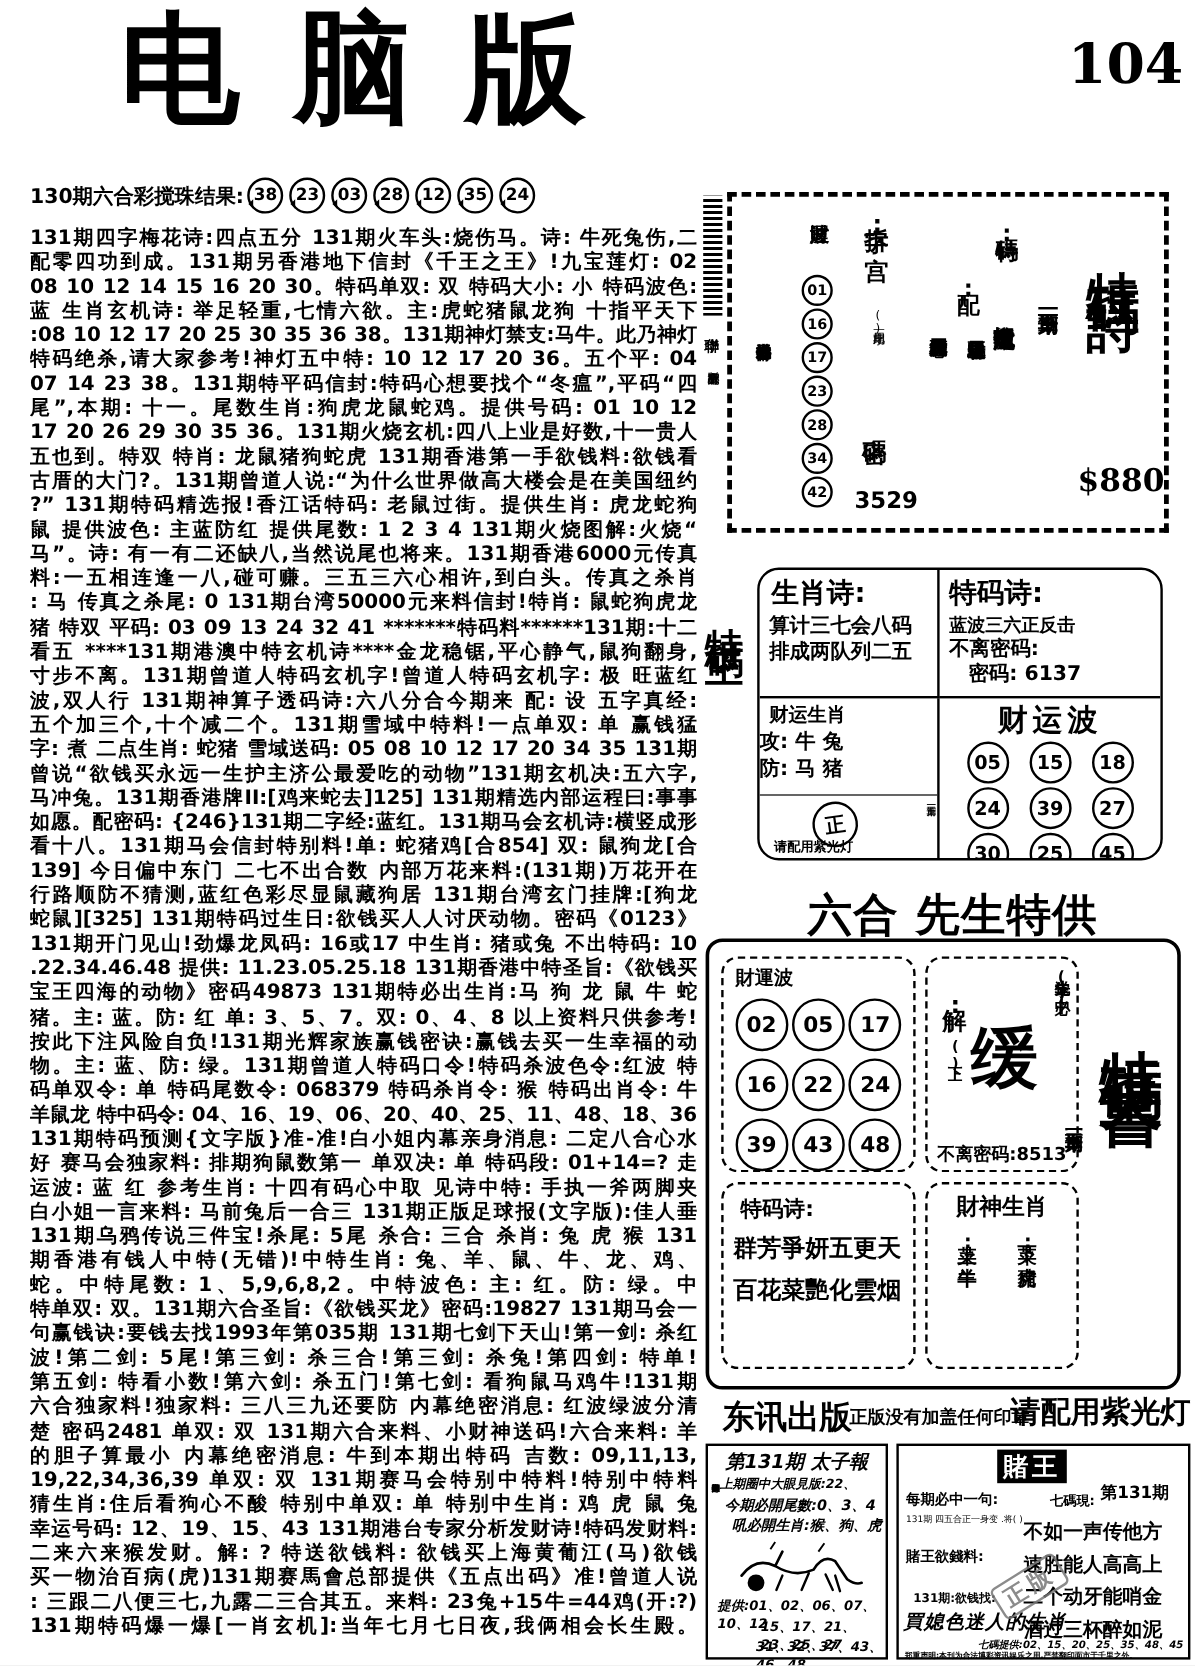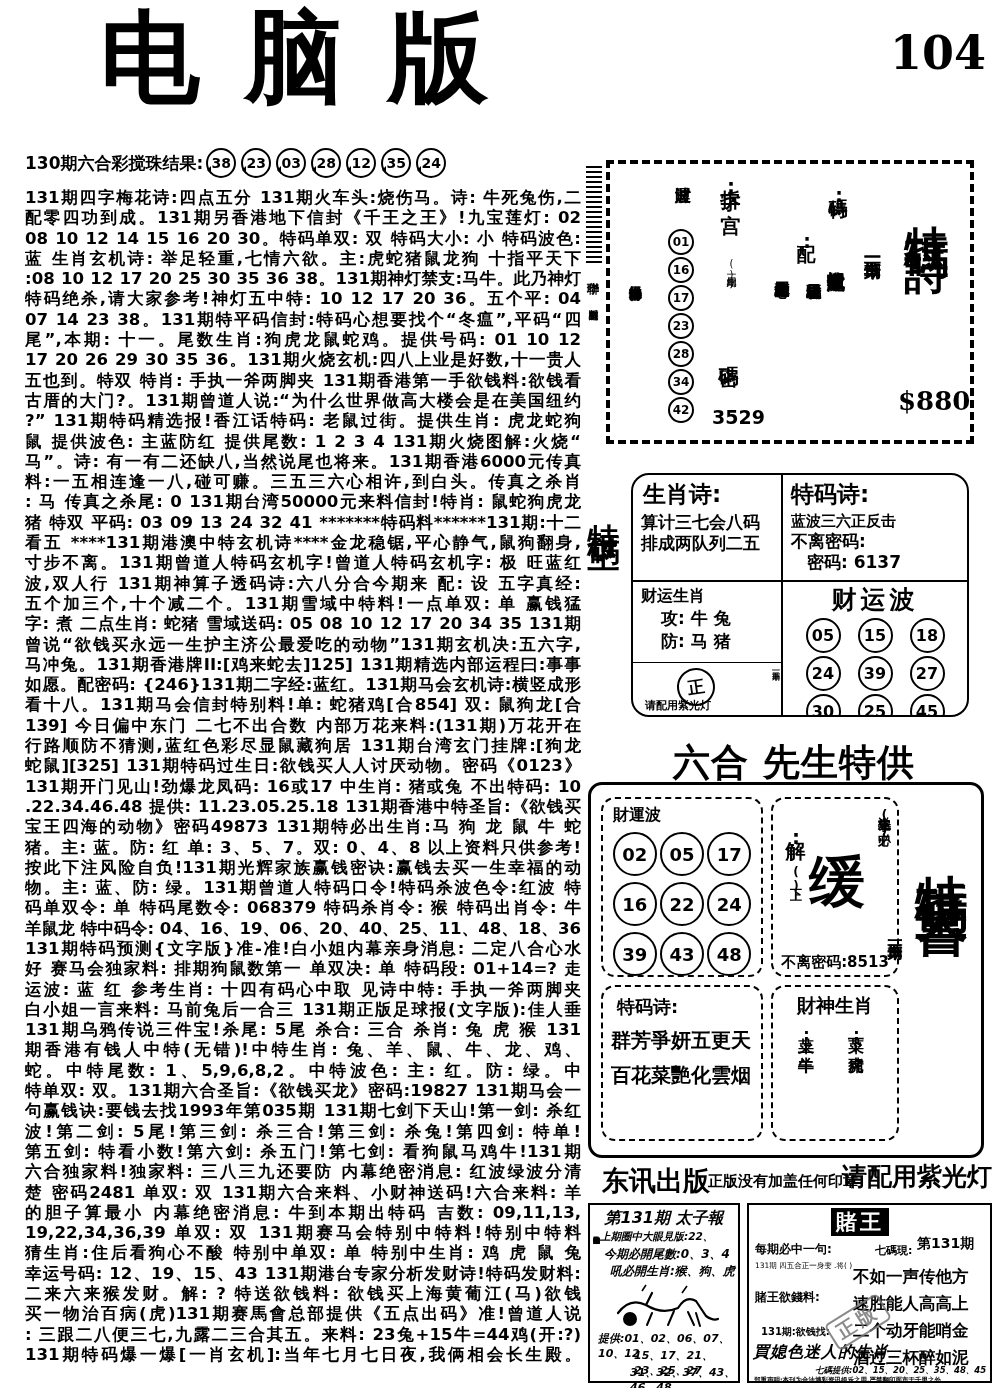--- a/index.html
+++ b/index.html
@@ -52,21 +52,21 @@
   .boxB{left:631px;top:473px;width:334px;height:240px;border:2.5px solid #000;border-radius:18px;overflow:hidden;}
   .bb-cell{position:absolute;box-sizing:border-box;}
   .bb-tl{left:0;top:0;width:150px;height:107px;border-right:2px solid #000;border-bottom:2px solid #000;}
   .bb-tr{left:150px;top:0;width:184px;height:107px;border-bottom:2px solid #000;}
   .bb-bl{left:0;top:107px;width:150px;height:133px;border-right:2px solid #000;}
   .bb-br{left:150px;top:107px;width:184px;height:133px;}
   .bb-h1{font-size:23px;font-weight:bold;margin:4px 0 2px 10px;}
   .bb-line{font-size:17px;font-weight:bold;margin-left:8px;line-height:1.25;}
   .bb-small{font-size:15px;font-weight:bold;margin-left:8px;}
   .bb-caiyun-t{font-size:16px;font-weight:bold;margin:4px 0 0 8px;}
-  .bb-gongfang{font-size:17px;font-weight:bold;margin-left:28px;line-height:1.35;}
+  .bb-gongfang{font-size:17px;font-weight:bold;line-height:1.35;}
   .bb-divider{position:absolute;left:0;top:80px;width:100%;border-top:1.5px solid #000;}
   .stampB{position:absolute;left:44px;top:86px;width:34px;height:34px;border:2px solid #000;border-radius:50%;
           display:flex;align-items:center;justify-content:center;font-size:17px;font-weight:bold;transform:rotate(-8deg);}
   .bb-uv{position:absolute;left:12px;bottom:2px;font-size:11px;font-weight:bold;}
   .bb-issuev{position:absolute;right:1px;top:84px;font-size:8px;height:46px;}
   .bb-brt{font-size:25px;font-weight:bold;text-align:center;margin-top:1px;letter-spacing:4px;}
   .bb-grid{display:grid;grid-template-columns:repeat(3,1fr);justify-items:center;row-gap:3px;padding:2px 14px 0 14px;}
   .temawang{left:582px;top:498px;font-size:32px;font-weight:bold;letter-spacing:10px;height:190px;}
   
   .liuhe{left:596px;top:738px;width:396px;text-align:center;font-size:37px;font-weight:900;letter-spacing:1px;}
@@ -145,21 +145,21 @@
   <div class="abs tcol">
       <div class="tline">131期四字梅花诗:四点五分 131期火车头:烧伤马。诗: 牛死兔伤,二</div>
       <div class="tline">配零四功到成。131期另香港地下信封《千王之王》!九宝莲灯: 02</div>
       <div class="tline">08 10 12 14 15 16 20 30。特码单双: 双 特码大小: 小 特码波色:</div>
       <div class="tline">蓝 生肖玄机诗: 举足轻重,七情六欲。主:虎蛇猪鼠龙狗 十指平天下</div>
       <div class="tline">:08 10 12 17 20 25 30 35 36 38。131期神灯禁支:马牛。此乃神灯</div>
       <div class="tline">特码绝杀,请大家参考!神灯五中特: 10 12 17 20 36。五个平: 04</div>
       <div class="tline">07 14 23 38。131期特平码信封:特码心想要找个“冬瘟”,平码“四</div>
       <div class="tline">尾”,本期: 十一。尾数生肖:狗虎龙鼠蛇鸡。提供号码: 01 10 12</div>
       <div class="tline">17 20 26 29 30 35 36。131期火烧玄机:四八上业是好数,十一贵人</div>
-      <div class="tline">五也到。特双 特肖: 手执一斧两脚夹 131期香港第一手欲钱料:欲钱看</div>
+      <div class="tline">五也到。特双 特肖: 龙鼠猪狗蛇虎 131期香港第一手欲钱料:欲钱看</div>
       <div class="tline">古厝的大门?。131期曾道人说:“为什么世界做高大楼会是在美国纽约</div>
       <div class="tline">?” 131期特码精选报!香江话特码: 老鼠过街。提供生肖: 虎龙蛇狗</div>
       <div class="tline">鼠 提供波色: 主蓝防红 提供尾数: 1 2 3 4 131期火烧图解:火烧“</div>
       <div class="tline">马”。诗: 有一有二还缺八,当然说尾也将来。131期香港6000元传真</div>
       <div class="tline">料:一五相连逢一八,碰可赚。三五三六心相许,到白头。传真之杀肖</div>
       <div class="tline">: 马 传真之杀尾: 0 131期台湾50000元来料信封!特肖: 鼠蛇狗虎龙</div>
       <div class="tline">猪 特双 平码: 03 09 13 24 32 41 *******特码料******131期:十二</div>
       <div class="tline">看五 ****131期港澳中特玄机诗****金龙稳锯,平心静气,鼠狗翻身,</div>
       <div class="tline">寸步不离。131期曾道人特码玄机字!曾道人特码玄机字: 极 旺蓝红</div>
       <div class="tline">波,双人行 131期神算子透码诗:六八分合今期来 配: 设 五字真经:</div>

